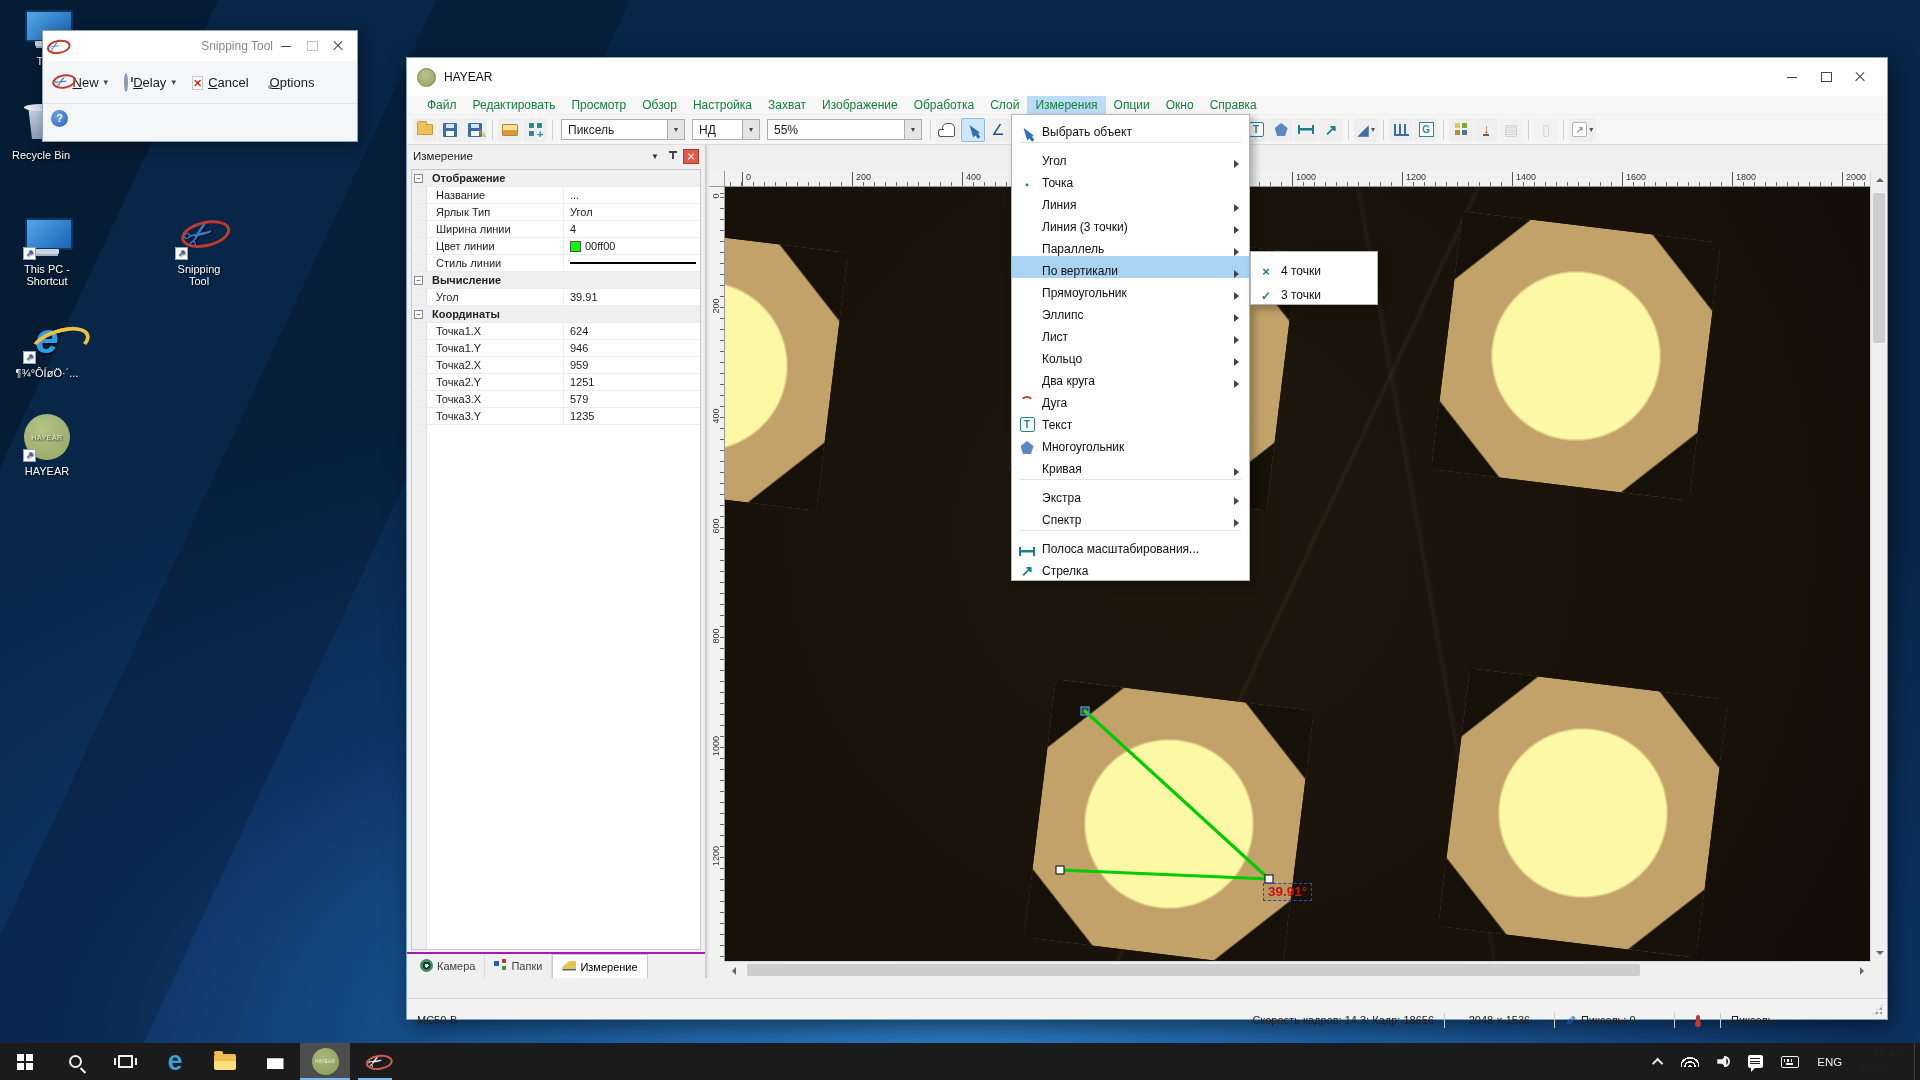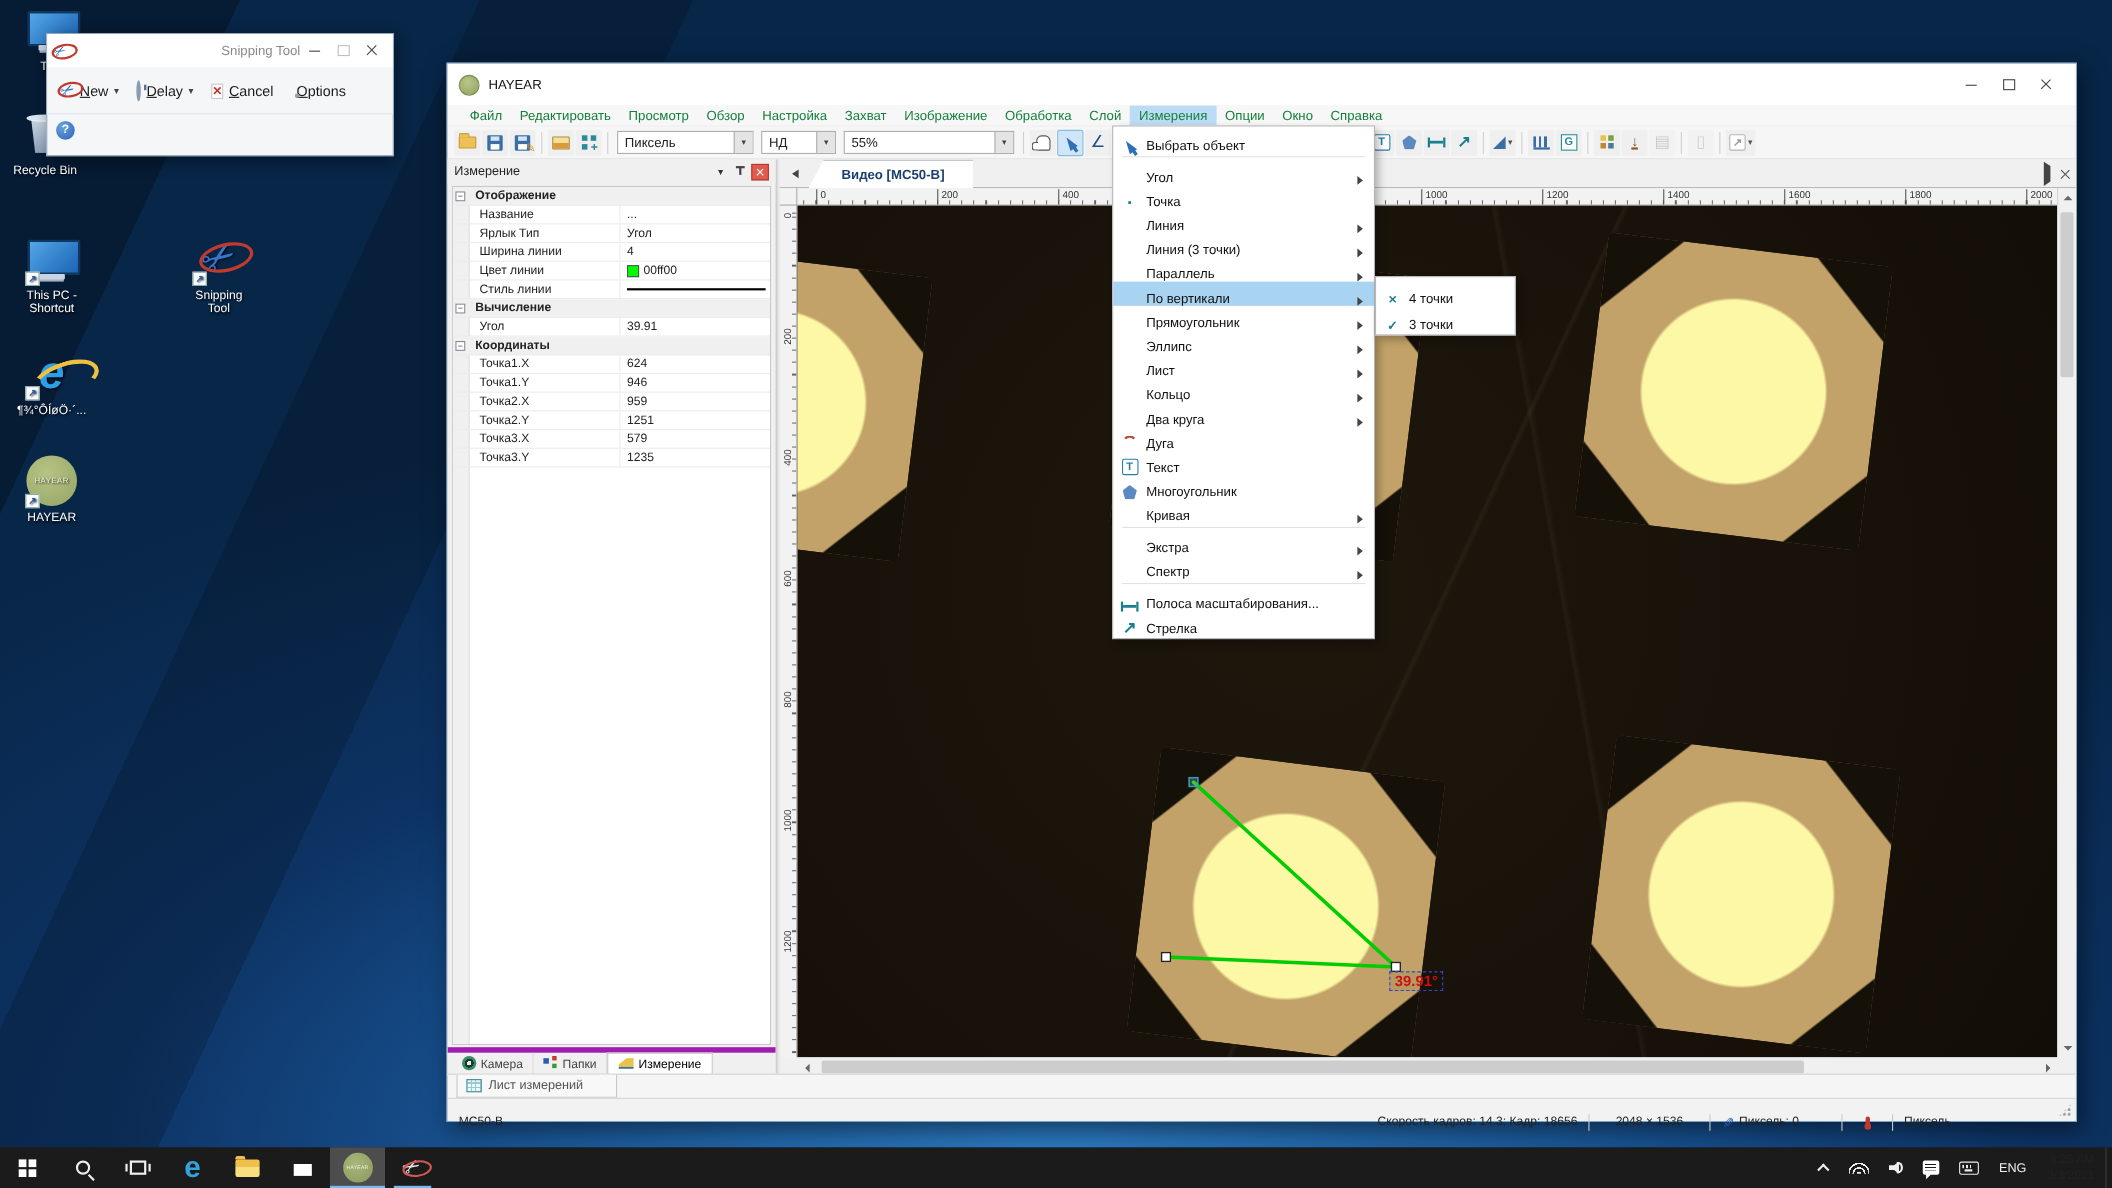--- a/index.html
+++ b/index.html
@@ -146,21 +146,21 @@
   .pg-row .margin { width:14px; flex:0 0 auto; position:relative; z-index:1; }
   .pg-row.group { background:#f0f0f0; font-weight:bold; }
   .pg-row.group .glabel { padding-left:6px; }
   .exp { position:absolute; left:2px; top:3.5px; width:9px; height:9px; border:1px solid #889; background:#fff; font-size:8px;
     line-height:7px; text-align:center; color:#333; font-weight:normal; }
   .pg-label { width:137px; flex:0 0 auto; padding-left:10px; color:#222; overflow:hidden; white-space:nowrap; }
   .pg-value { flex:1; border-left:1px solid #ececec; padding-left:6px; display:flex; align-items:center; gap:4px; overflow:hidden; white-space:nowrap;}
   .swatch { width:11px; height:11px; background:#00ff00; border:1px solid #555; flex:0 0 auto; }
   .lineprev { height:1.6px; background:#000; flex:1; margin-right:4px; align-self:center; }
 
-  .dock-tabs { position:absolute; left:0; right:0; bottom:0; height:26px; background:#f0f0f0; border-top:5px solid #a21caf;
+  .dock-tabs { position:absolute; left:0; right:0; bottom:0; height:26px; background:#f0f0f0; border-top:2px solid #a21caf;
     display:flex; align-items:stretch; padding-left:4px; font-size:11px; }
   .dtab { display:flex; align-items:center; gap:4px; padding:0 9px; color:#444; border-right:1px solid #dcdcdc; }
   .dtab.active { background:#fff; border:1px solid #c8c8c8; border-bottom:none; color:#000; }
   .i-cam { width:13px; height:13px; border-radius:50%; background:radial-gradient(circle,#dff0e8 0 2px,#1a3a2a 2px 4px,#3a8a6a 4px 7px); display:inline-block;}
   .i-tree { width:13px; height:13px; position:relative; display:inline-block;}
   .i-tree::before { content:""; position:absolute; left:0; top:2px; width:5px; height:5px; background:#2a5db0; }
   .i-tree::after { content:""; position:absolute; right:1px; top:0; width:4px; height:4px; background:#c03a2a; box-shadow:0 7px 0 #3a9a3a; }
   .i-protract { width:14px; height:10px; background:linear-gradient(0deg,#3a6ea5 0 2px,#e8c34a 2px);
     clip-path:polygon(0 100%,100% 100%,100% 0,55% 0,0 62%); display:inline-block; }
   .i-sheet { width:14px; height:12px; border:1px solid #3a8a9a; display:inline-block;
@@ -642,32 +642,20 @@
               <span>Папки</span>
             </div>
             <div class="dtab active">
               <span><span class="i-protract"></span></span>
               <span>Измерение</span>
             </div>
           </div>
       </div>
 
       <div class="video">
-        <div class="vtabs">
-          <span class="vnav">
-              <i class="tri-l"></i>
-            </span>
-          <span class="vtab">
-              <span>Видео [MC50-B]</span>
-            </span>
-          <span class="vctl-r">
-            <span><i class="tri-r"></i></span>
-            <span class="vx"></span>
-          </span>
-        </div>
         <div class="corner"></div>
         <div class="hruler">
             <span style="left: 17px;">0</span>
             <span style="left: 127px;">200</span>
             <span style="left: 237px;">400</span>
             <span style="left: 347px;">600</span>
             <span style="left: 457px;">800</span>
             <span style="left: 567px;">1000</span>
             <span style="left: 677px;">1200</span>
             <span style="left: 787px;">1400</span>
@@ -716,26 +704,20 @@
             </span>
           <div class="sthumb" style="top:2px; bottom:2px; left:22px; right:230px"></div>
           <span class="sarrow sa-rt" style="right:0">
               <i></i>
             </span>
         </div>
         <div class="scorner"></div>
       </div>
     </div>
 
-    <div class="sheetbar">
-      <div class="sheettab">
-        <span class="i-sheet"></span>
-        <span>Лист измерений</span>
-      </div>
-    </div>
 
     <div class="statusbar">
       <span class="sseg nob">MC50-B</span>
       <span class="spacer"></span>
       <span class="sseg">Скорость кадров: 14.3; Кадр: 18656</span>
       <span class="sseg" style="min-width:110px; justify-content:center">2048 × 1536</span>
       <span class="sseg" style="min-width:120px">
         <span class="i-pen">✎</span>
         <span>Пиксель: 0</span>
       </span>

